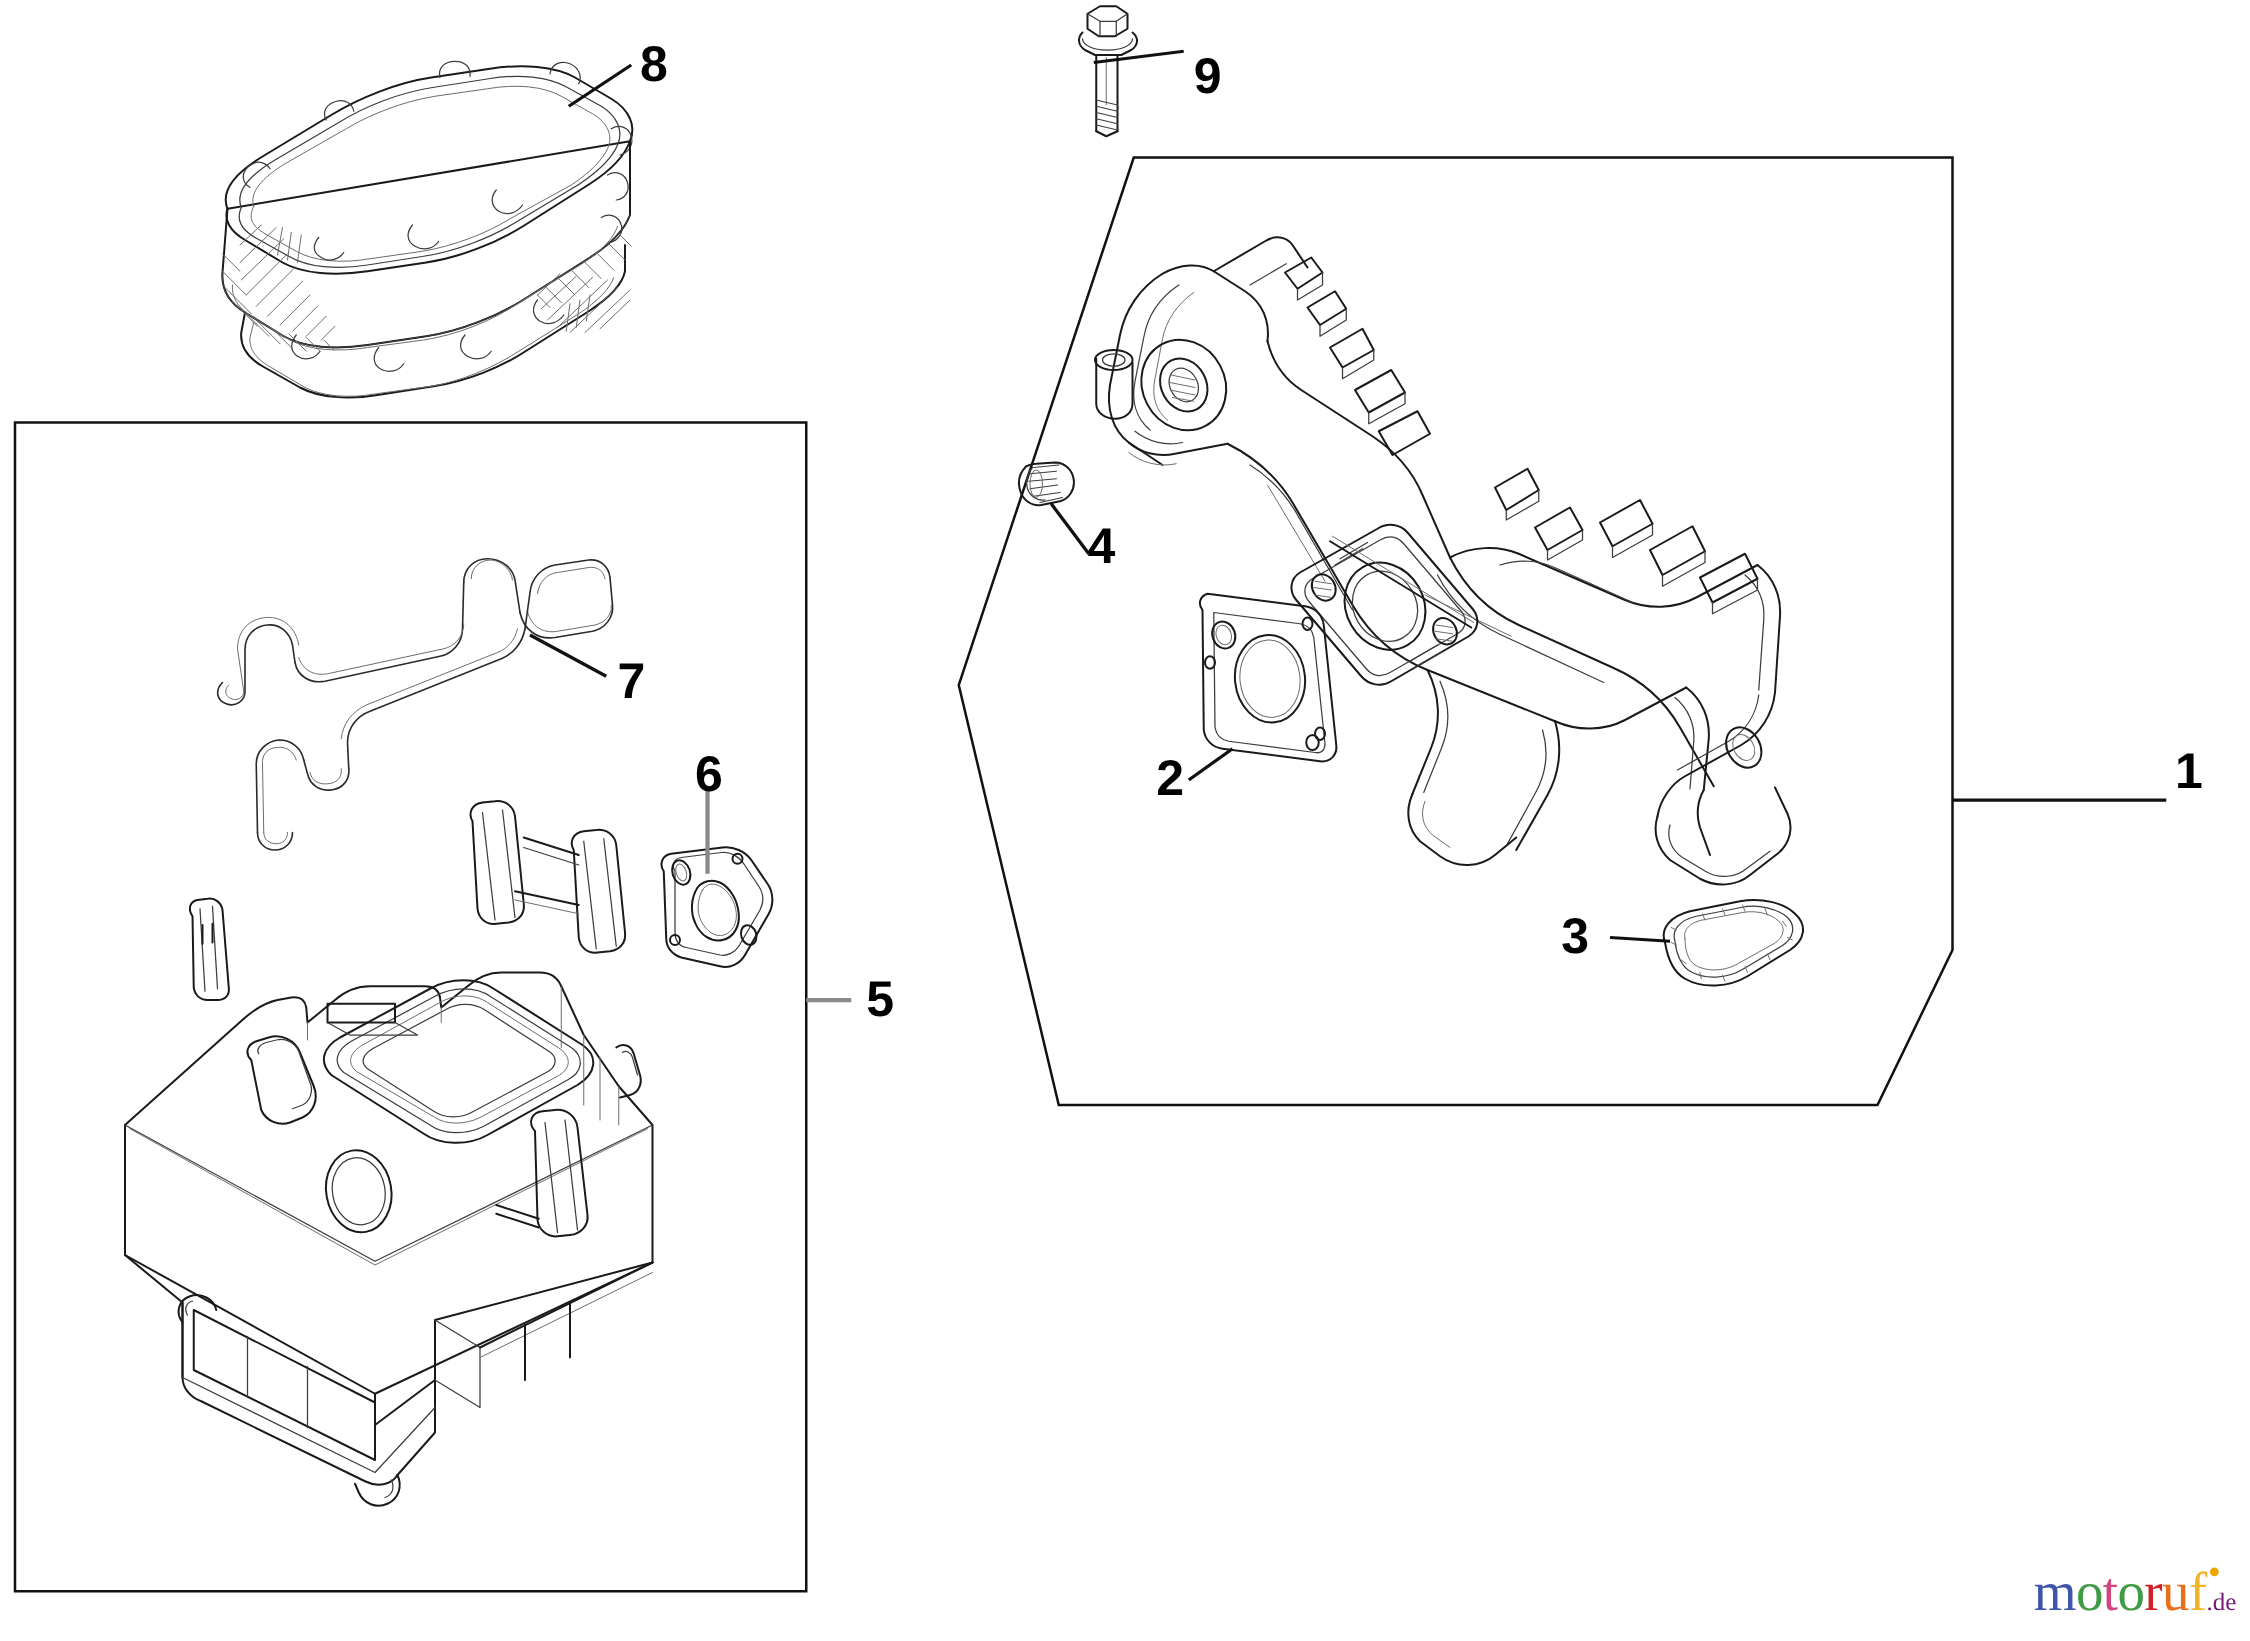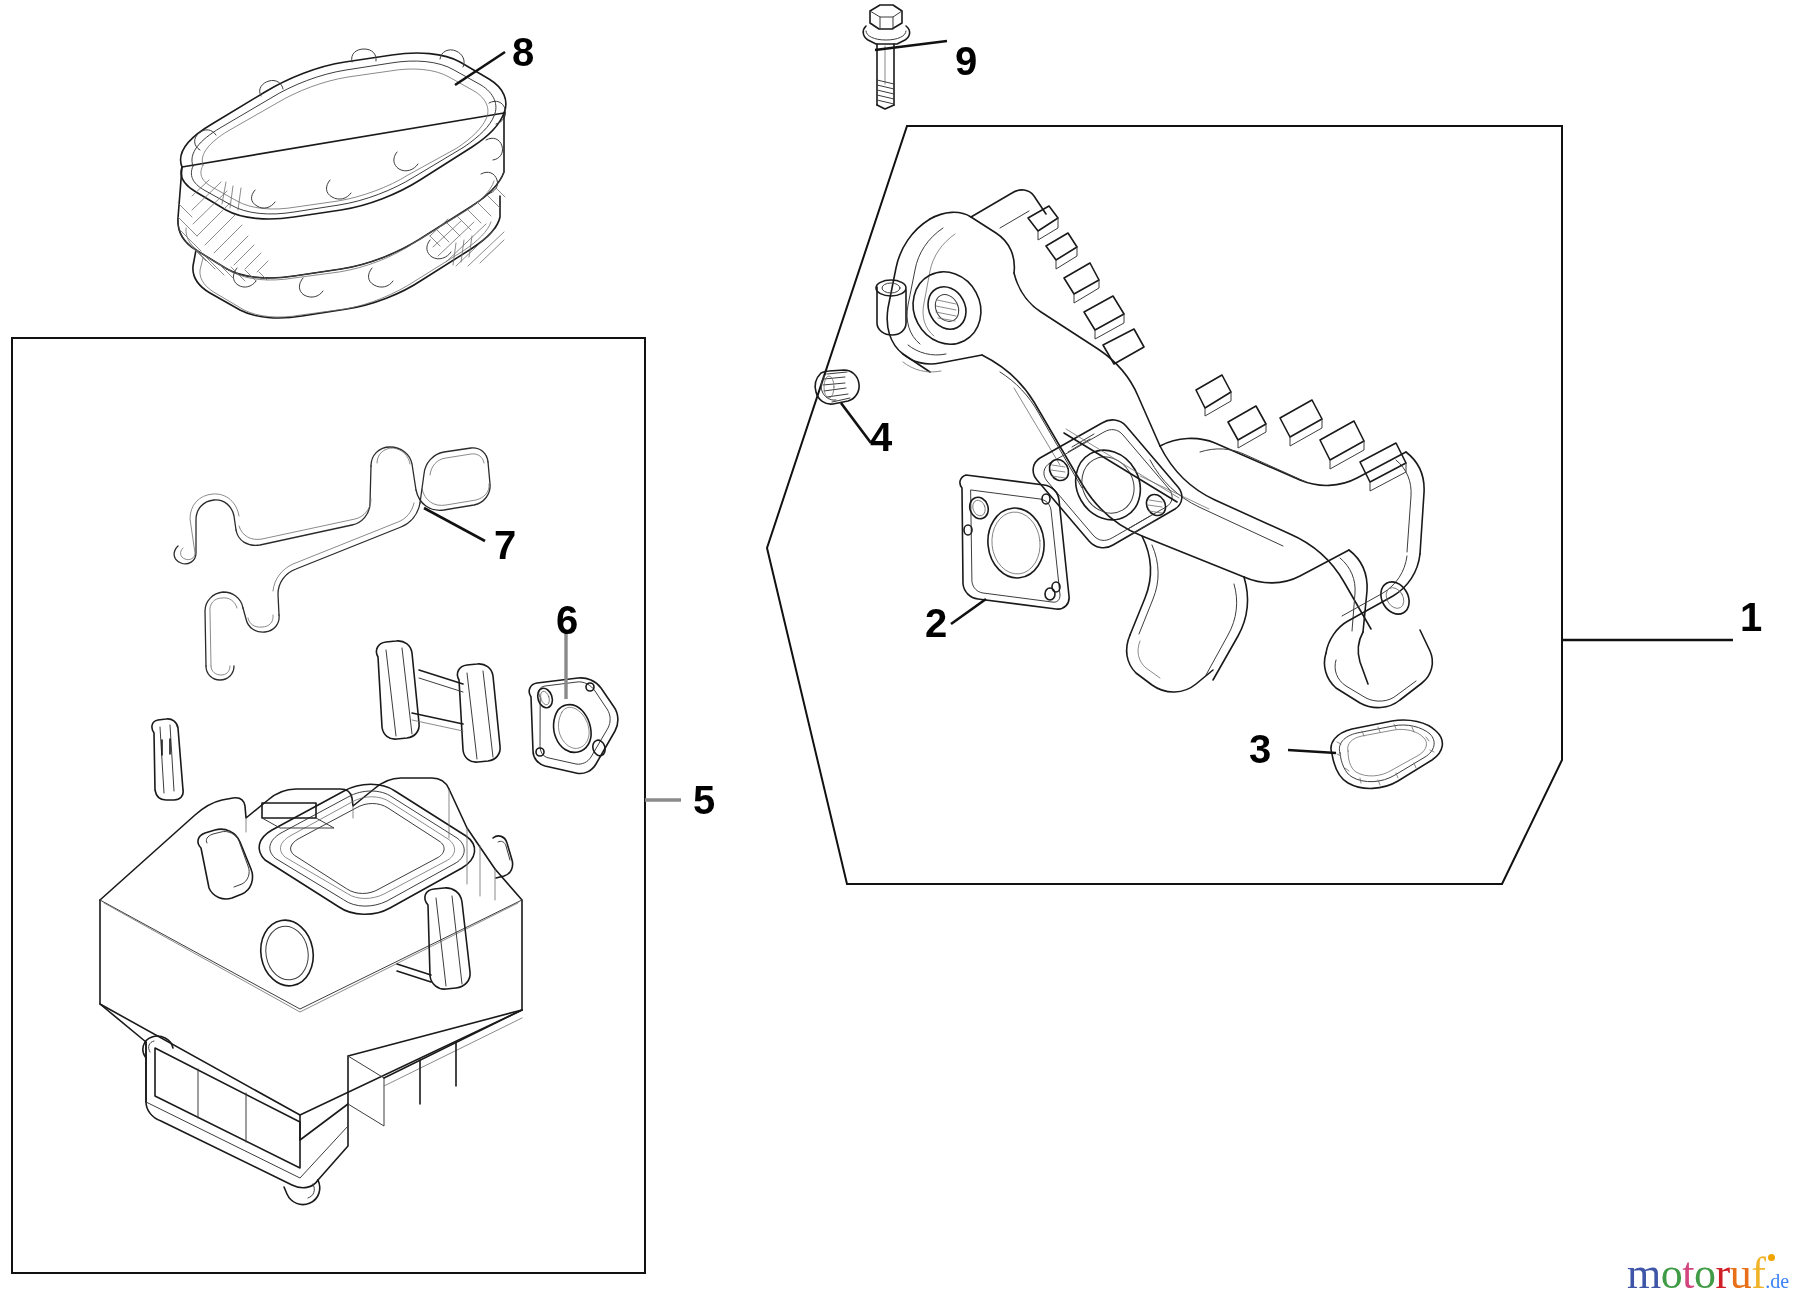--- a/index.html
+++ b/index.html
@@ -40,21 +40,21 @@
     top: 1252px;
     font-family: "Liberation Serif", serif;
     font-size: 44px;
     letter-spacing: -0.5px;
     line-height: 1;
     white-space: nowrap;
   }
   #logo .ch { font-weight: 400; }
   #logo .tld {
     font-size: 20px;
-    color: #3b82f6;
+    color: #701a75;
     letter-spacing: 0;
     font-family: Liberation Serif, serif;
   }
   #logo .dot {
     position: absolute;
     left: 141px;
     top: 2px;
     width: 7px;
     height: 7px;
     border-radius: 50%;

